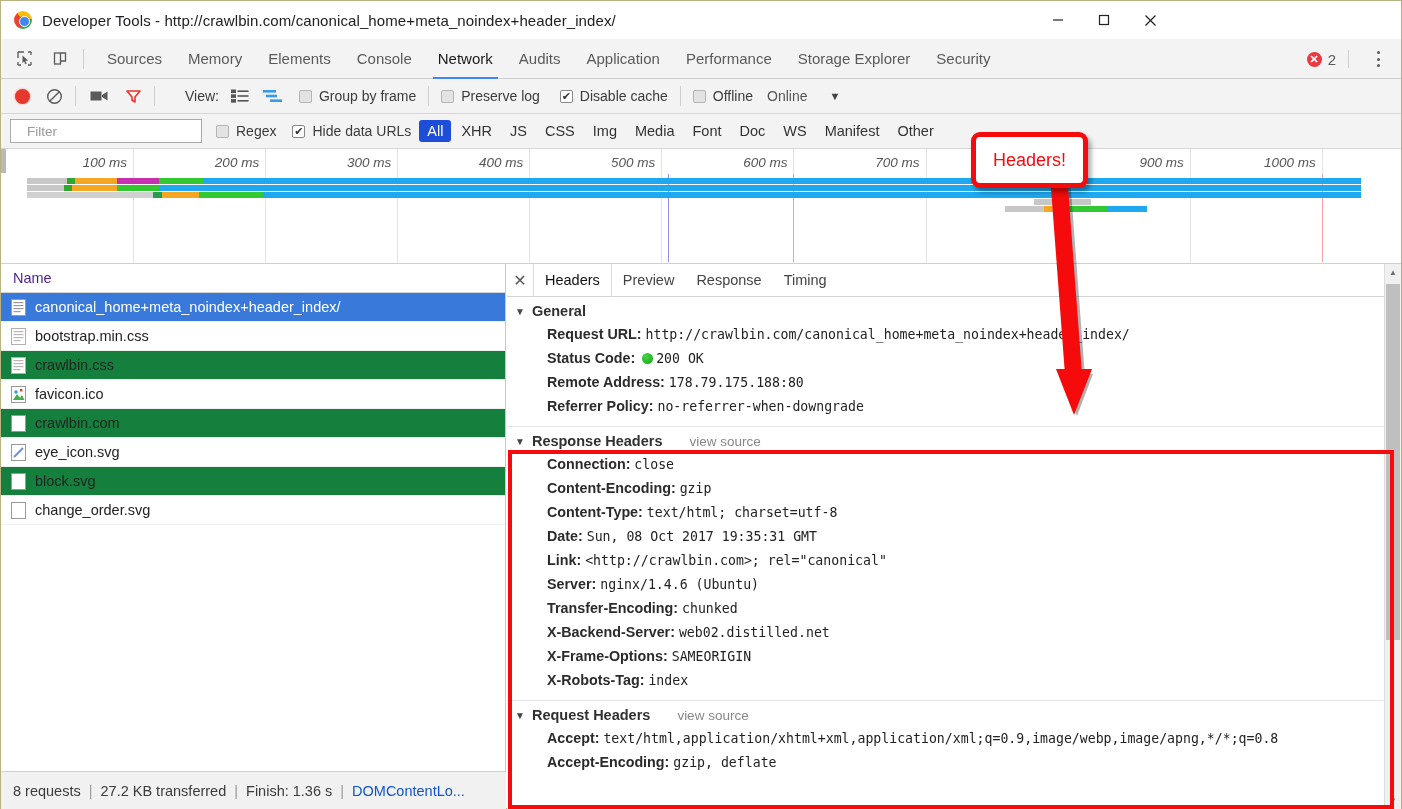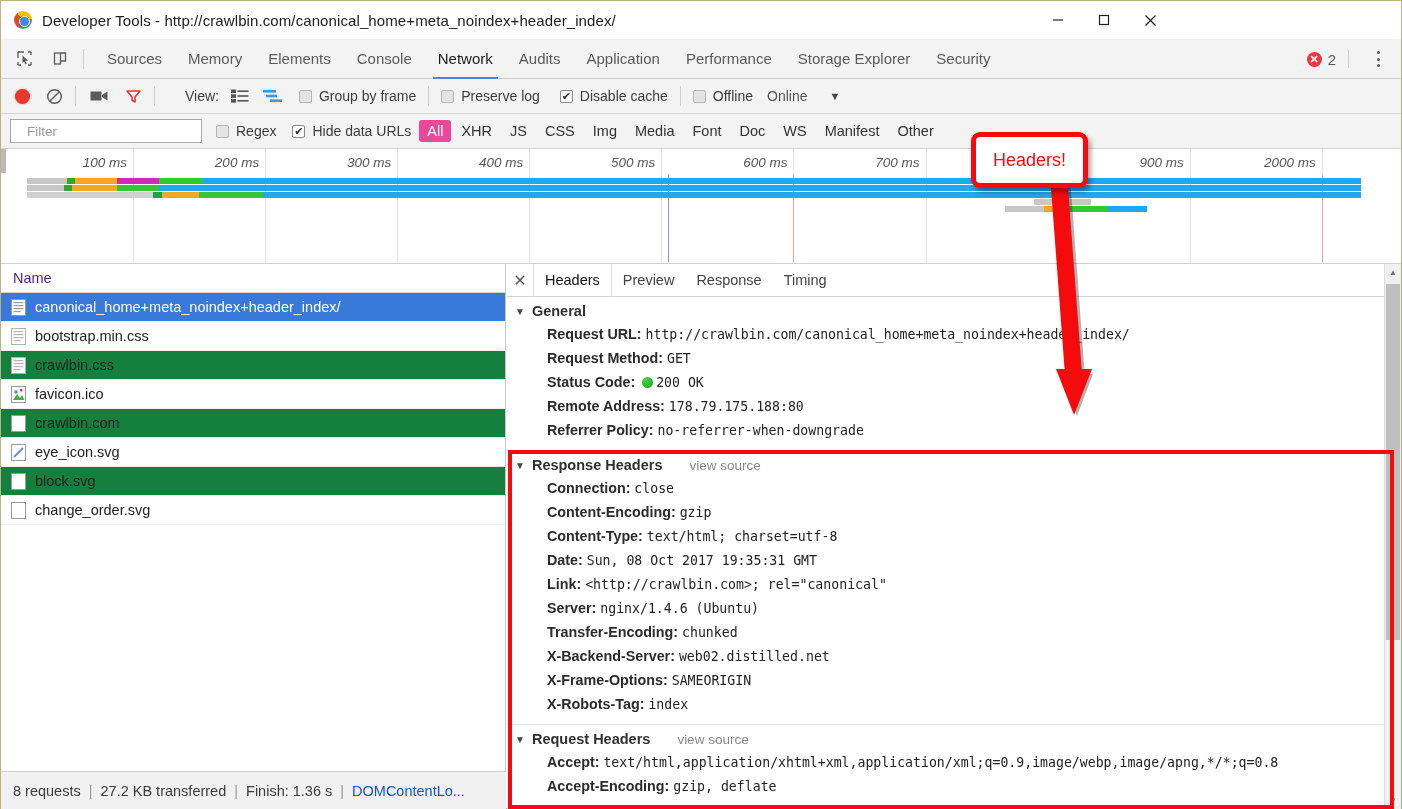--- a/index.html
+++ b/index.html
@@ -98,21 +98,21 @@
   }
   .filter-input {
     margin-left:9px; width:192px; height:24px; border:1px solid #a9a9a9; background:#fff;
     font-size:13.5px; padding:0 16px; color:#333; font-family:"Liberation Sans", sans-serif;
   }
   .filter-input::placeholder { color:#9a9a9a; }
   .ftype {
     padding:0 8px; height:22px; line-height:22px; font-size:14.5px; color:#333; border-radius:3px;
     white-space:nowrap;
   }
-  .ftype.sel { background:#ec4899; color:#fff; }
+  .ftype.sel { background:#1d4ed8; color:#fff; }
 
   
   .overview {
     position:absolute; left:0; top:148px; width:1400px; height:115px; background:#fff;
     border-bottom:1px solid #d0d0d0; overflow:hidden;
   }
   .ov-left-handle {
     position:absolute; left:0; top:0; width:5px; height:24px; background:#b9b9b9;
   }
   .ov-grid { position:absolute; left:0; top:0; width:100%; height:100%; }
@@ -392,21 +392,21 @@
         <div class="ov-lbl" style="left: 660.377px;">500 ms</div>
         <div class="ov-gl" style="left: 792.453px;"></div>
         <div class="ov-lbl" style="left: 792.453px;">600 ms</div>
         <div class="ov-gl" style="left: 924.528px;"></div>
         <div class="ov-lbl" style="left: 924.528px;">700 ms</div>
         <div class="ov-gl" style="left: 1056.6px;"></div>
         <div class="ov-lbl" style="left: 1056.6px;">800 ms</div>
         <div class="ov-gl" style="left: 1188.68px;"></div>
         <div class="ov-lbl" style="left: 1188.68px;">900 ms</div>
         <div class="ov-gl" style="left: 1320.75px;"></div>
-        <div class="ov-lbl" style="left: 1320.75px;">2000 ms</div>
+        <div class="ov-lbl" style="left: 1320.75px;">1000 ms</div>
         <div class="ov-marker" style="left: 666.981px; background: rgb(143, 143, 232);"></div>
         <div class="ov-marker" style="left: 792.453px; background: rgb(244, 160, 160);"></div>
         <div class="ov-marker" style="left: 1320.75px; background: rgb(244, 160, 160);"></div>
       </div>
     <div class="ov-bars" id="ov-bars">
         <div class="ov-row" style="top: 0px; left: 0px; right: 0px;">
           <div class="seg" style="left: 26.4151px; width: 39.6226px; background: rgb(199, 199, 199);"></div>
           <div class="seg" style="left: 66.0377px; width: 7.92453px; background: rgb(48, 168, 48);"></div>
           <div class="seg" style="left: 73.9623px; width: 42.2642px; background: rgb(245, 166, 35);"></div>
           <div class="seg" style="left: 116.226px; width: 42.2642px; background: rgb(200, 48, 176);"></div>
@@ -534,21 +534,20 @@
       <div class="dtab" style="border-left:none">Timing</div>
     </div>
     <div class="det-body">
 
       <div class="sec-title">
         <span class="tri">▼</span>
         <span>General</span>
       </div>
       <div id="general-lines">
           <div class="hline"><span class="hk">Request URL: </span><span>http://crawlbin.com/canonical_home+meta_noindex+header_index/</span></div>
-          <div class="hline"><span class="hk">Request Method: </span><span>GET</span></div>
           <div class="hline"><span class="hk">Status Code: </span><span class="green-dot"></span><span>200 OK</span></div>
           <div class="hline"><span class="hk">Remote Address: </span><span>178.79.175.188:80</span></div>
           <div class="hline"><span class="hk">Referrer Policy: </span><span>no-referrer-when-downgrade</span></div>
         </div>
 
       <div class="sec-title sec-divider" style="margin-top:8px">
         <span class="tri">▼</span>
         <span>Response Headers</span>
         <span class="viewsrc">view source</span>
       </div>

